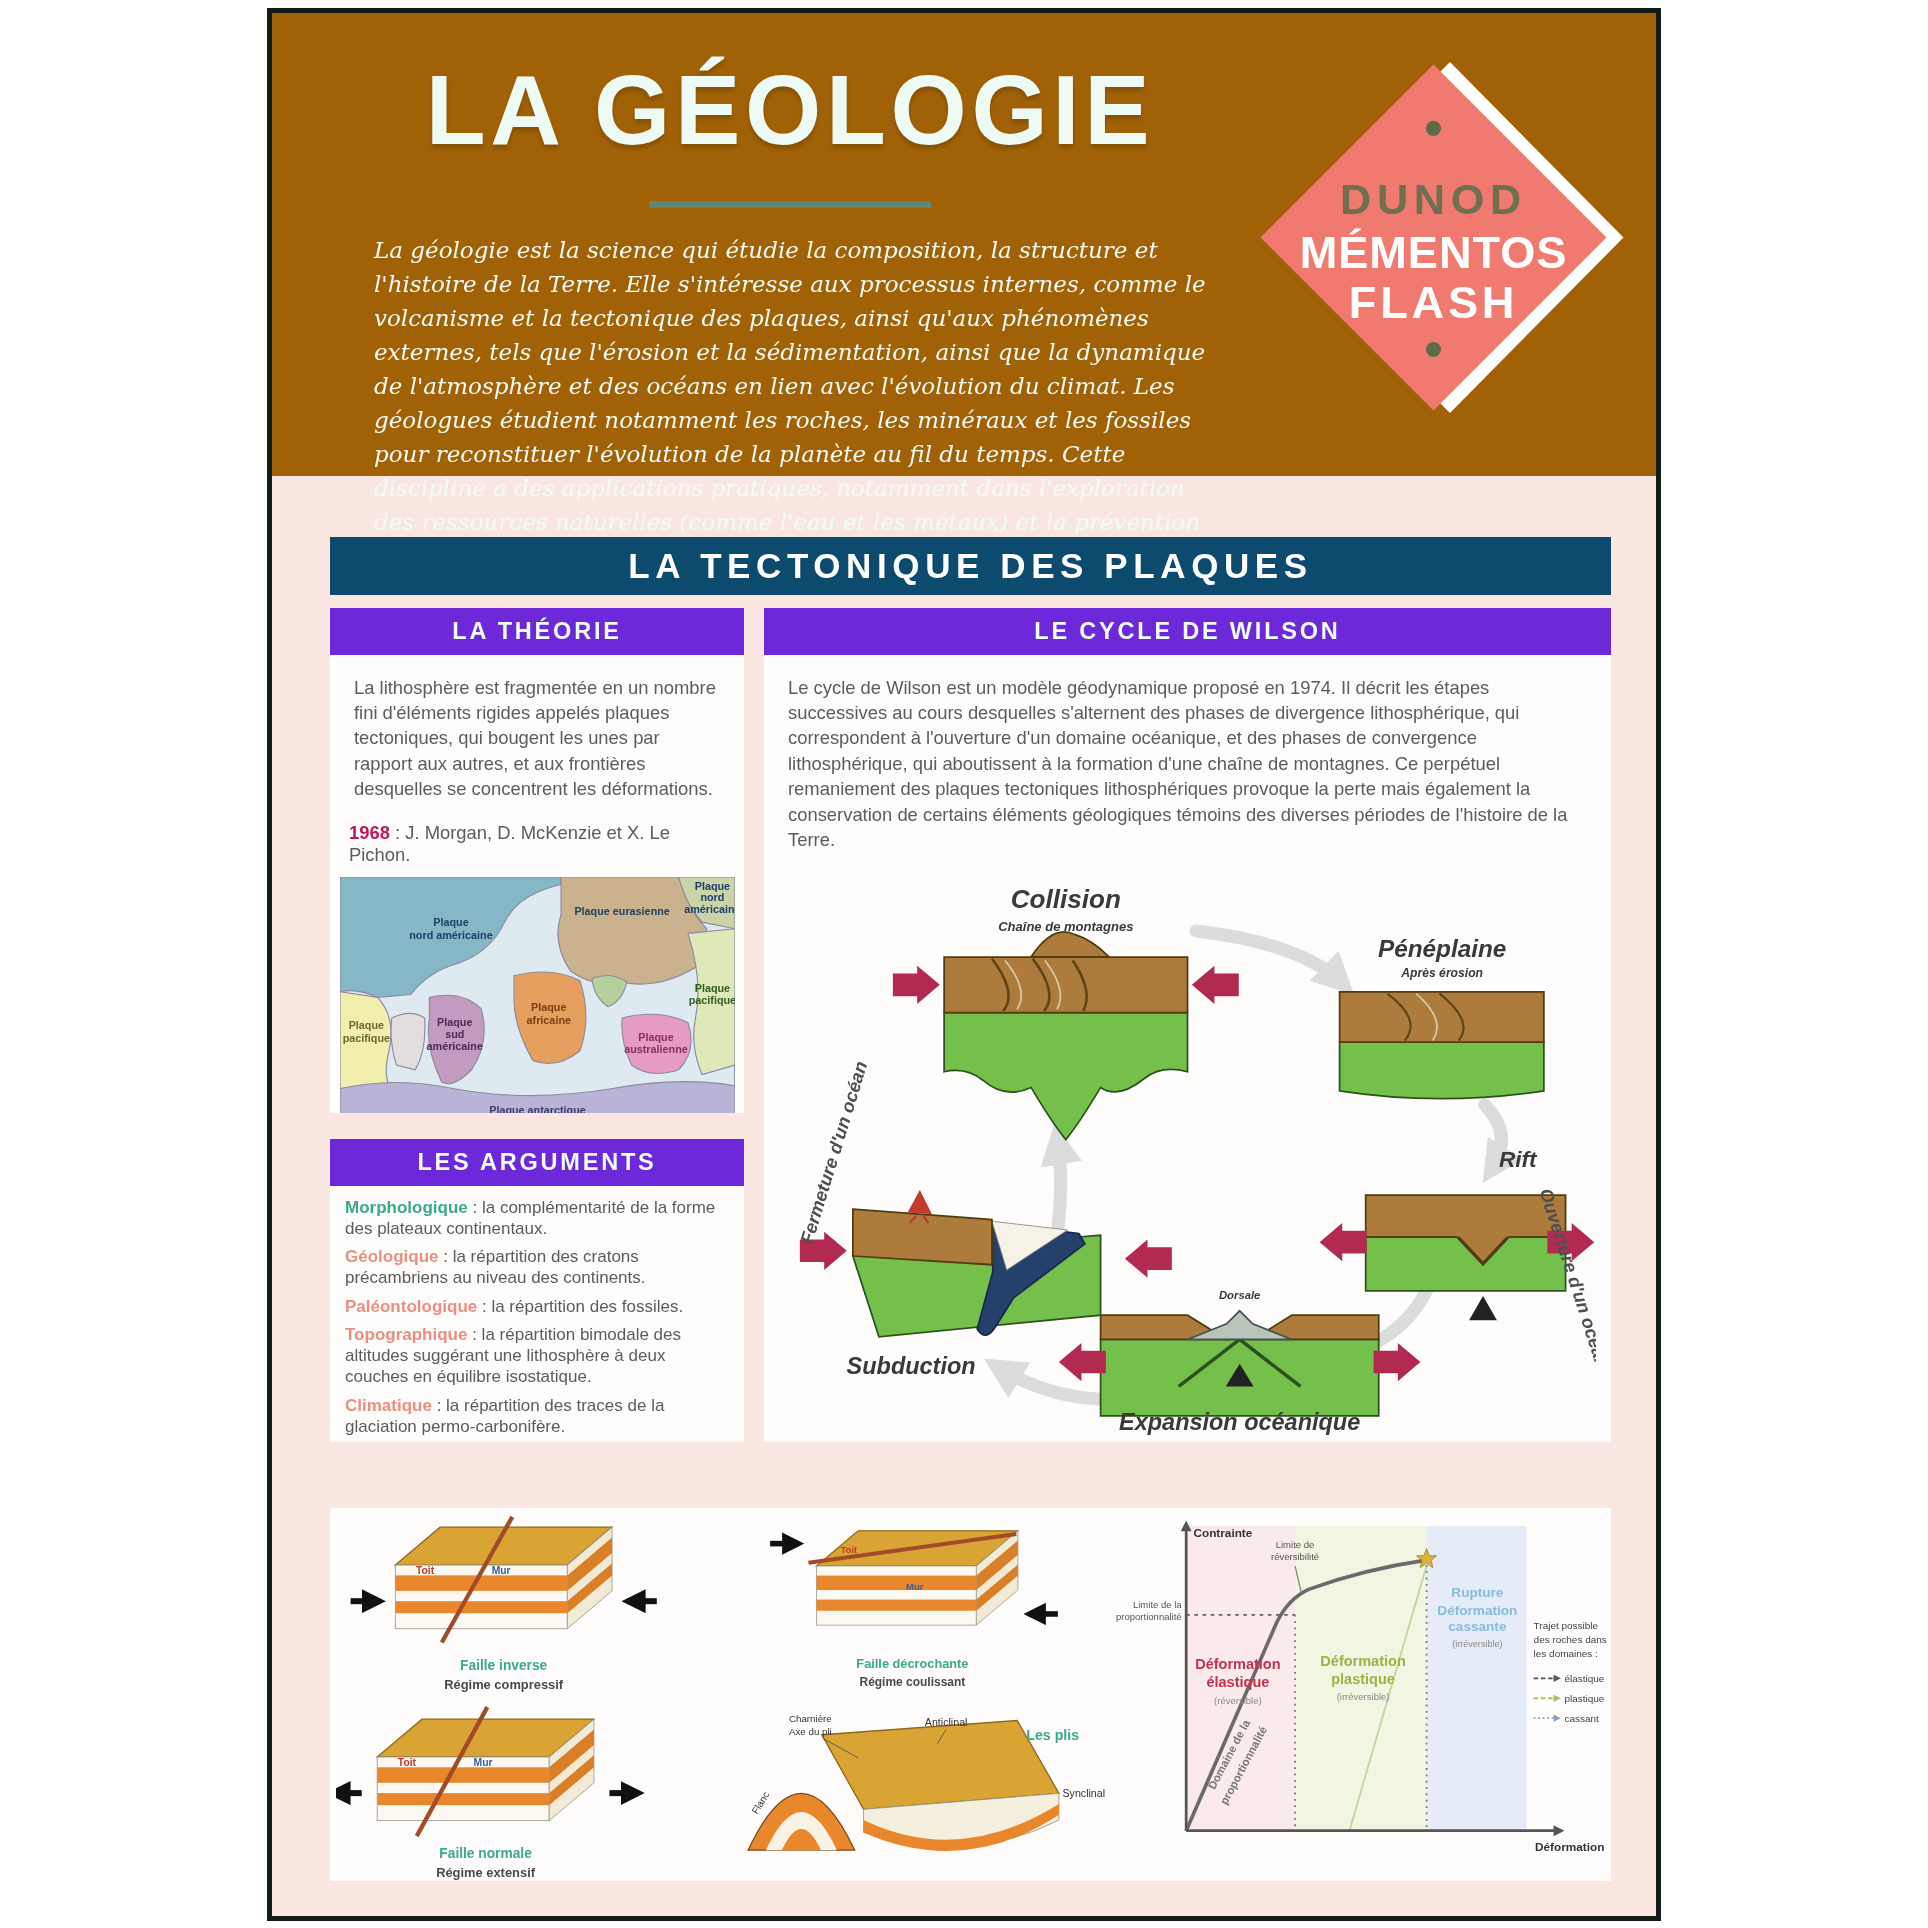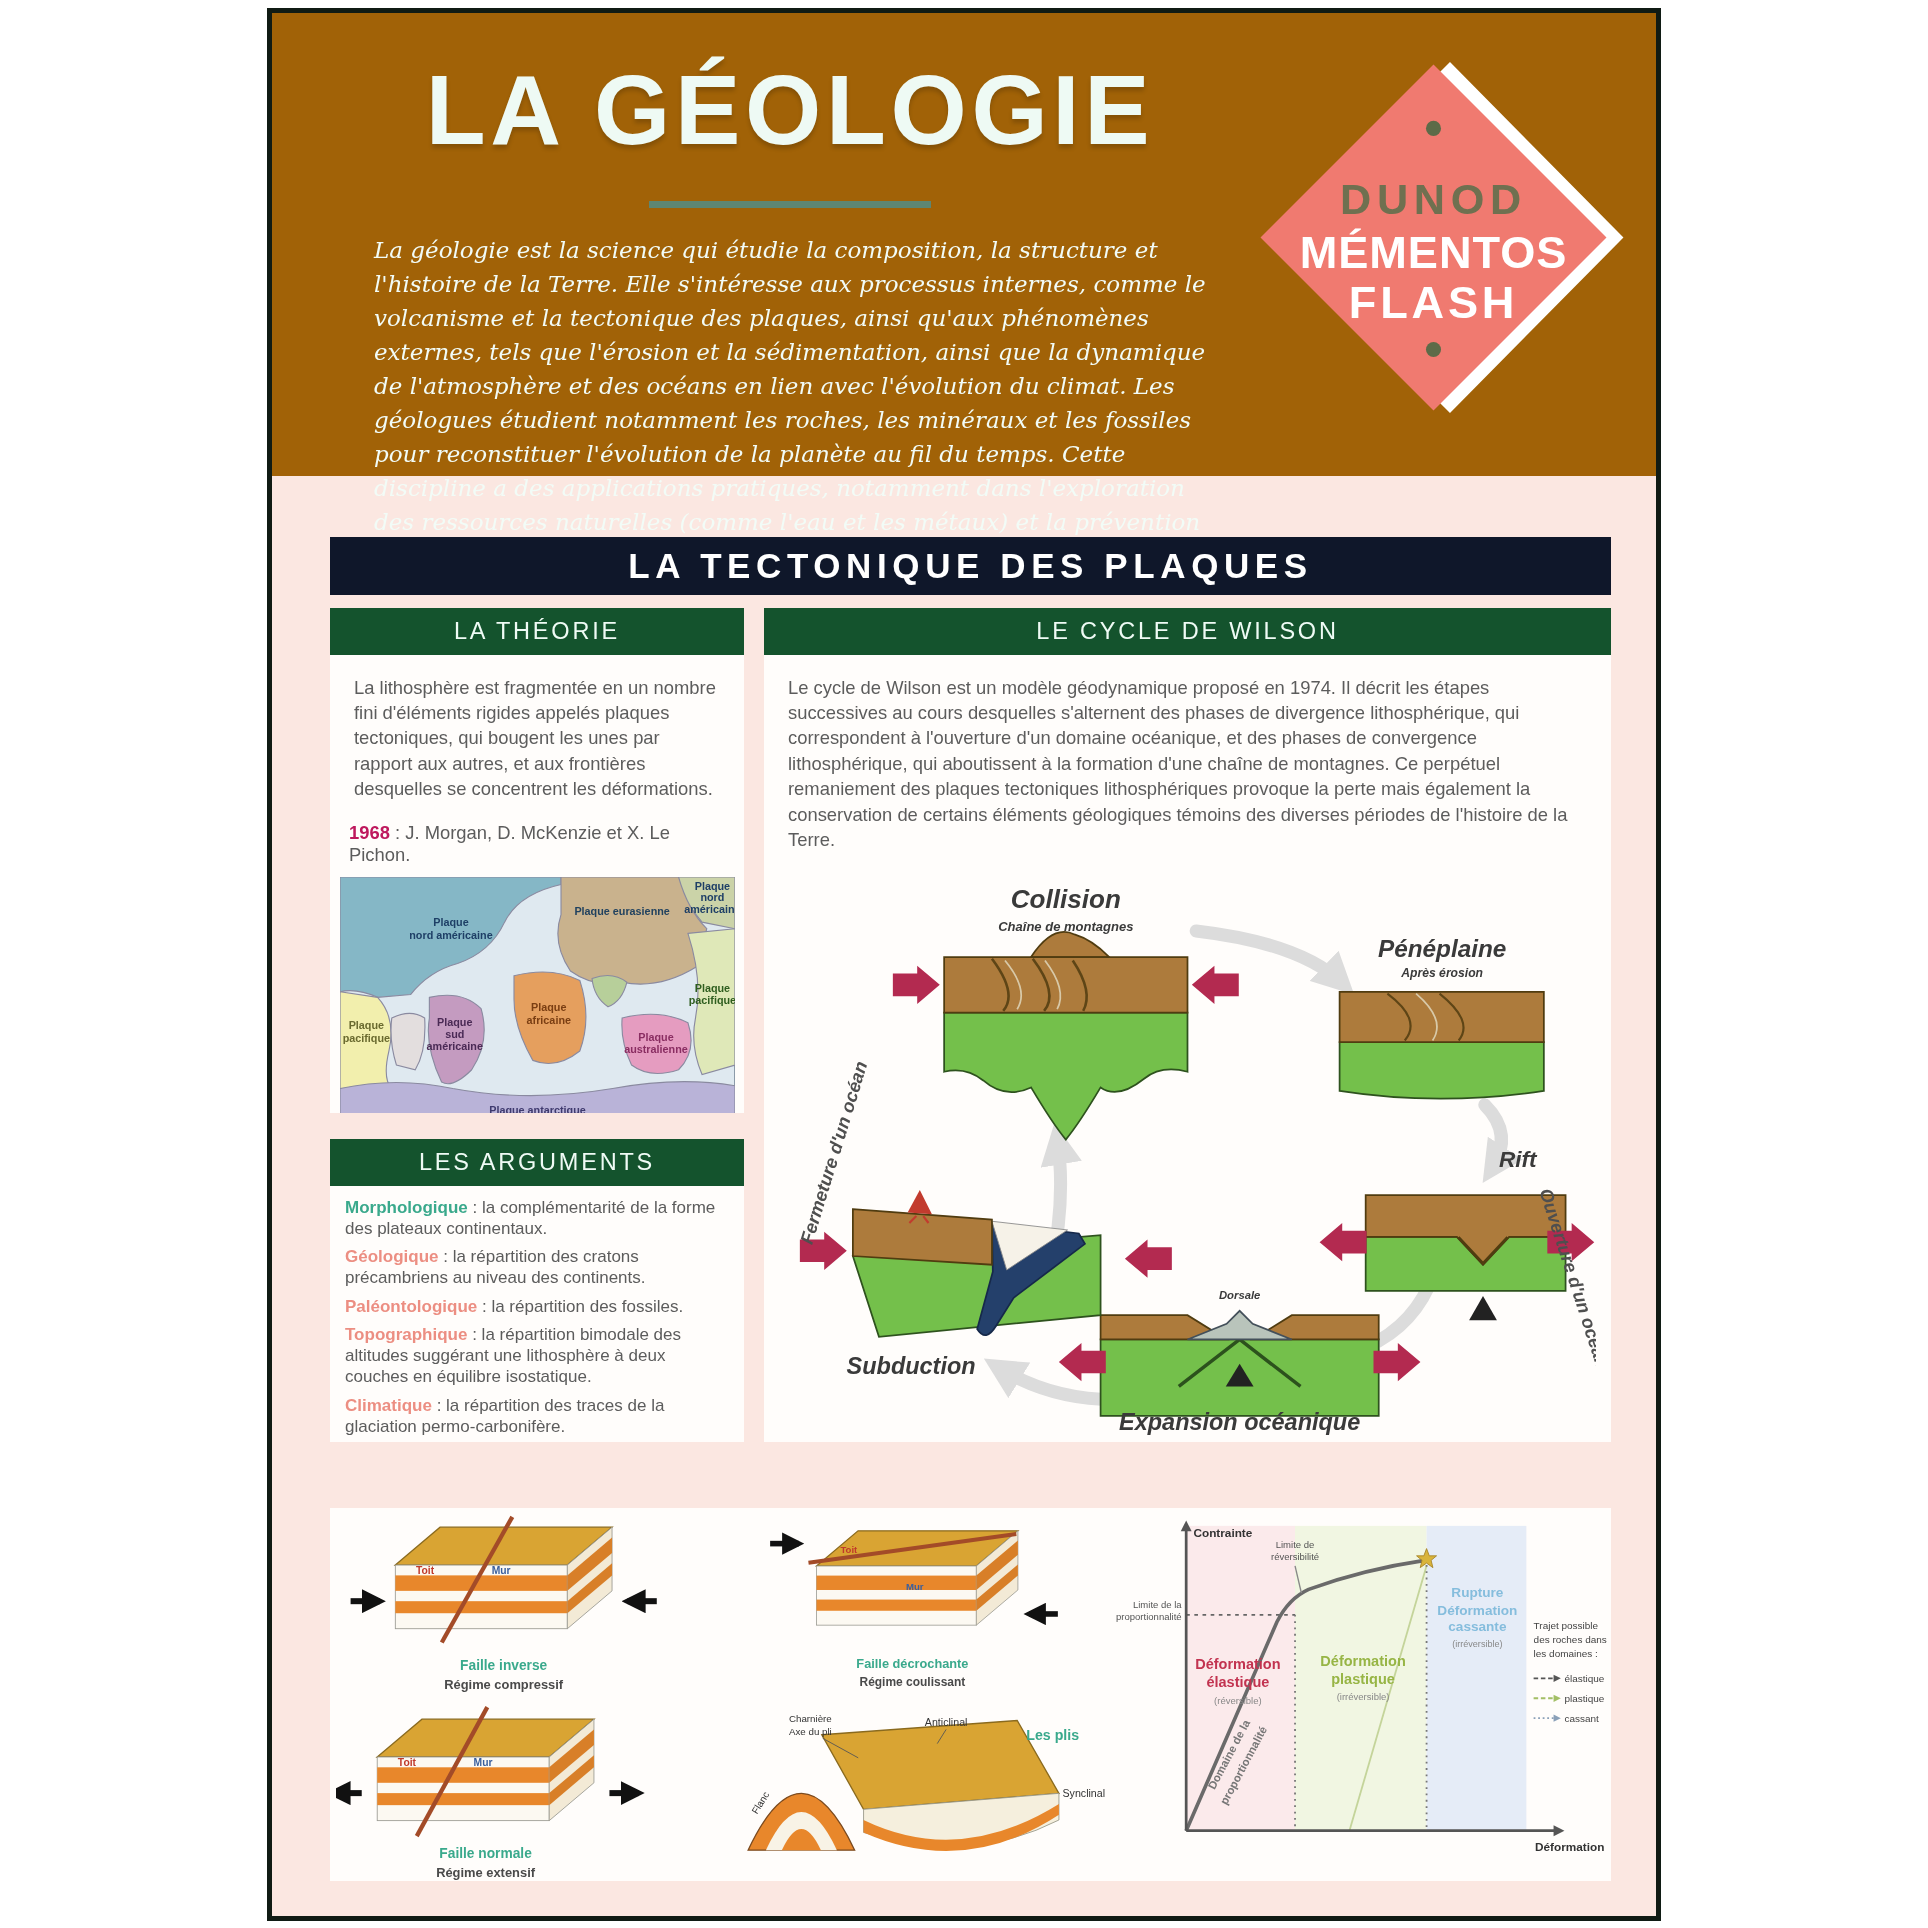--- a/index.html
+++ b/index.html
@@ -9,24 +9,24 @@
           background:#fbe7e1;border:5.6px solid #101b14;box-sizing:border-box;overflow:hidden}
   .ghead{position:absolute;left:0;top:0;width:100%;height:463px;background:#a16207}
   .title{position:absolute;left:66px;top:41px;width:904px;text-align:center;
          font-size:98px;font-weight:bold;letter-spacing:4.7px;color:#eefaf4;
          text-shadow:0 3.8px 4.7px rgba(0,0,0,.18)}
   .rule{position:absolute;left:377px;top:188px;width:282px;height:7.5px;background:#5e8672}
   .intro{position:absolute;left:102px;top:220px;width:847px;
          font-family:"DejaVu Serif",serif;font-style:italic;font-size:23px;
          line-height:34px;color:#f2fcf7}
   .logo-svg{position:absolute;left:959px;top:26px}
-  .banner{position:absolute;left:58px;top:524px;width:1281px;height:58px;background:#0f172a;
+  .banner{position:absolute;left:58px;top:524px;width:1281px;height:58px;background:#0c4a6e;
           color:#ffffff;font-weight:bold;font-size:35px;letter-spacing:5.6px;
           display:flex;align-items:center;justify-content:center}
-  .gbar{position:absolute;background:#14532d;color:#effbf5;font-weight:normal;
+  .gbar{position:absolute;background:#6d28d9;color:#effbf5;font-weight:bold;
         letter-spacing:2.8px;display:flex;align-items:center;justify-content:center;height:47px;font-size:23.5px}
   #bar-theorie{left:58px;top:595px;width:414px}
   #bar-wilson{left:492px;top:595px;width:847px}
   #bar-args{left:58px;top:1126px;width:414px}
   #bar-def{left:58px;top:1443px;width:1281px;height:41px;font-size:21.7px}
   .card{position:absolute;background:#fffdfb;overflow:hidden}
   #card-theorie{left:58px;top:642px;width:414px;height:458px}
   #card-wilson{left:492px;top:642px;width:847px;height:787px}
   #card-args{left:58px;top:1173px;width:414px;height:256px}
   #card-def{left:58px;top:1495px;width:1281px;height:373px}

